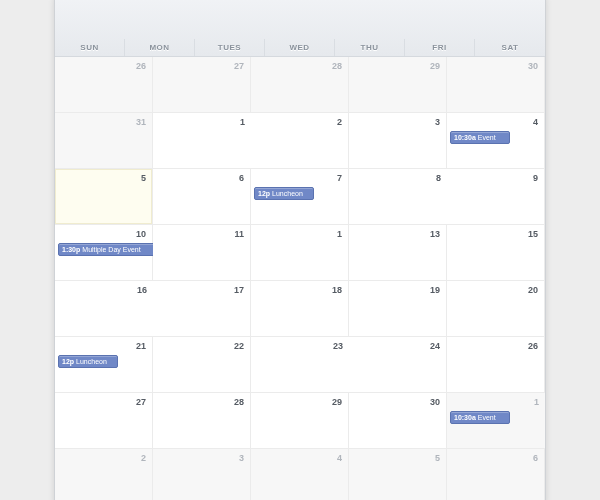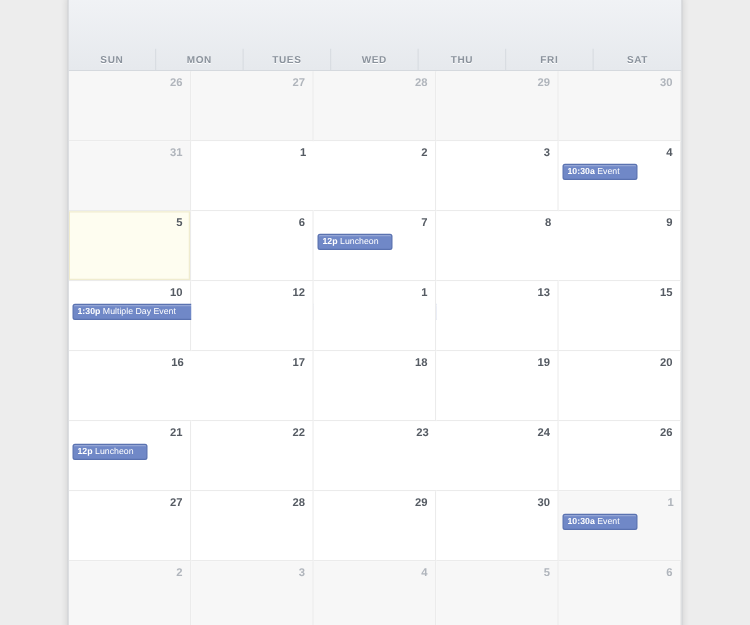--- a/index.html
+++ b/index.html
@@ -153,21 +153,21 @@
         <div class="daynum">8</div>
       </div>
       <div class="cell" style="overflow: visible;">
         <div class="daynum">9</div>
       </div>
       <div class="cell" style="overflow: visible;">
         <div class="daynum">10</div>
         <div class="event" style="top: 18px; width: 345.429px;"><span class="time">1:30p</span><span>Multiple Day Event</span></div>
       </div>
       <div class="cell" style="overflow: visible;">
-        <div class="daynum">12</div>
+        <div class="daynum">11</div>
       </div>
       <div class="cell" style="overflow: visible;">
         <div class="daynum">1</div>
       </div>
       <div class="cell" style="overflow: visible;">
         <div class="daynum">13</div>
       </div>
       <div class="cell" style="overflow: visible;">
         <div class="daynum">15</div>
       </div>

